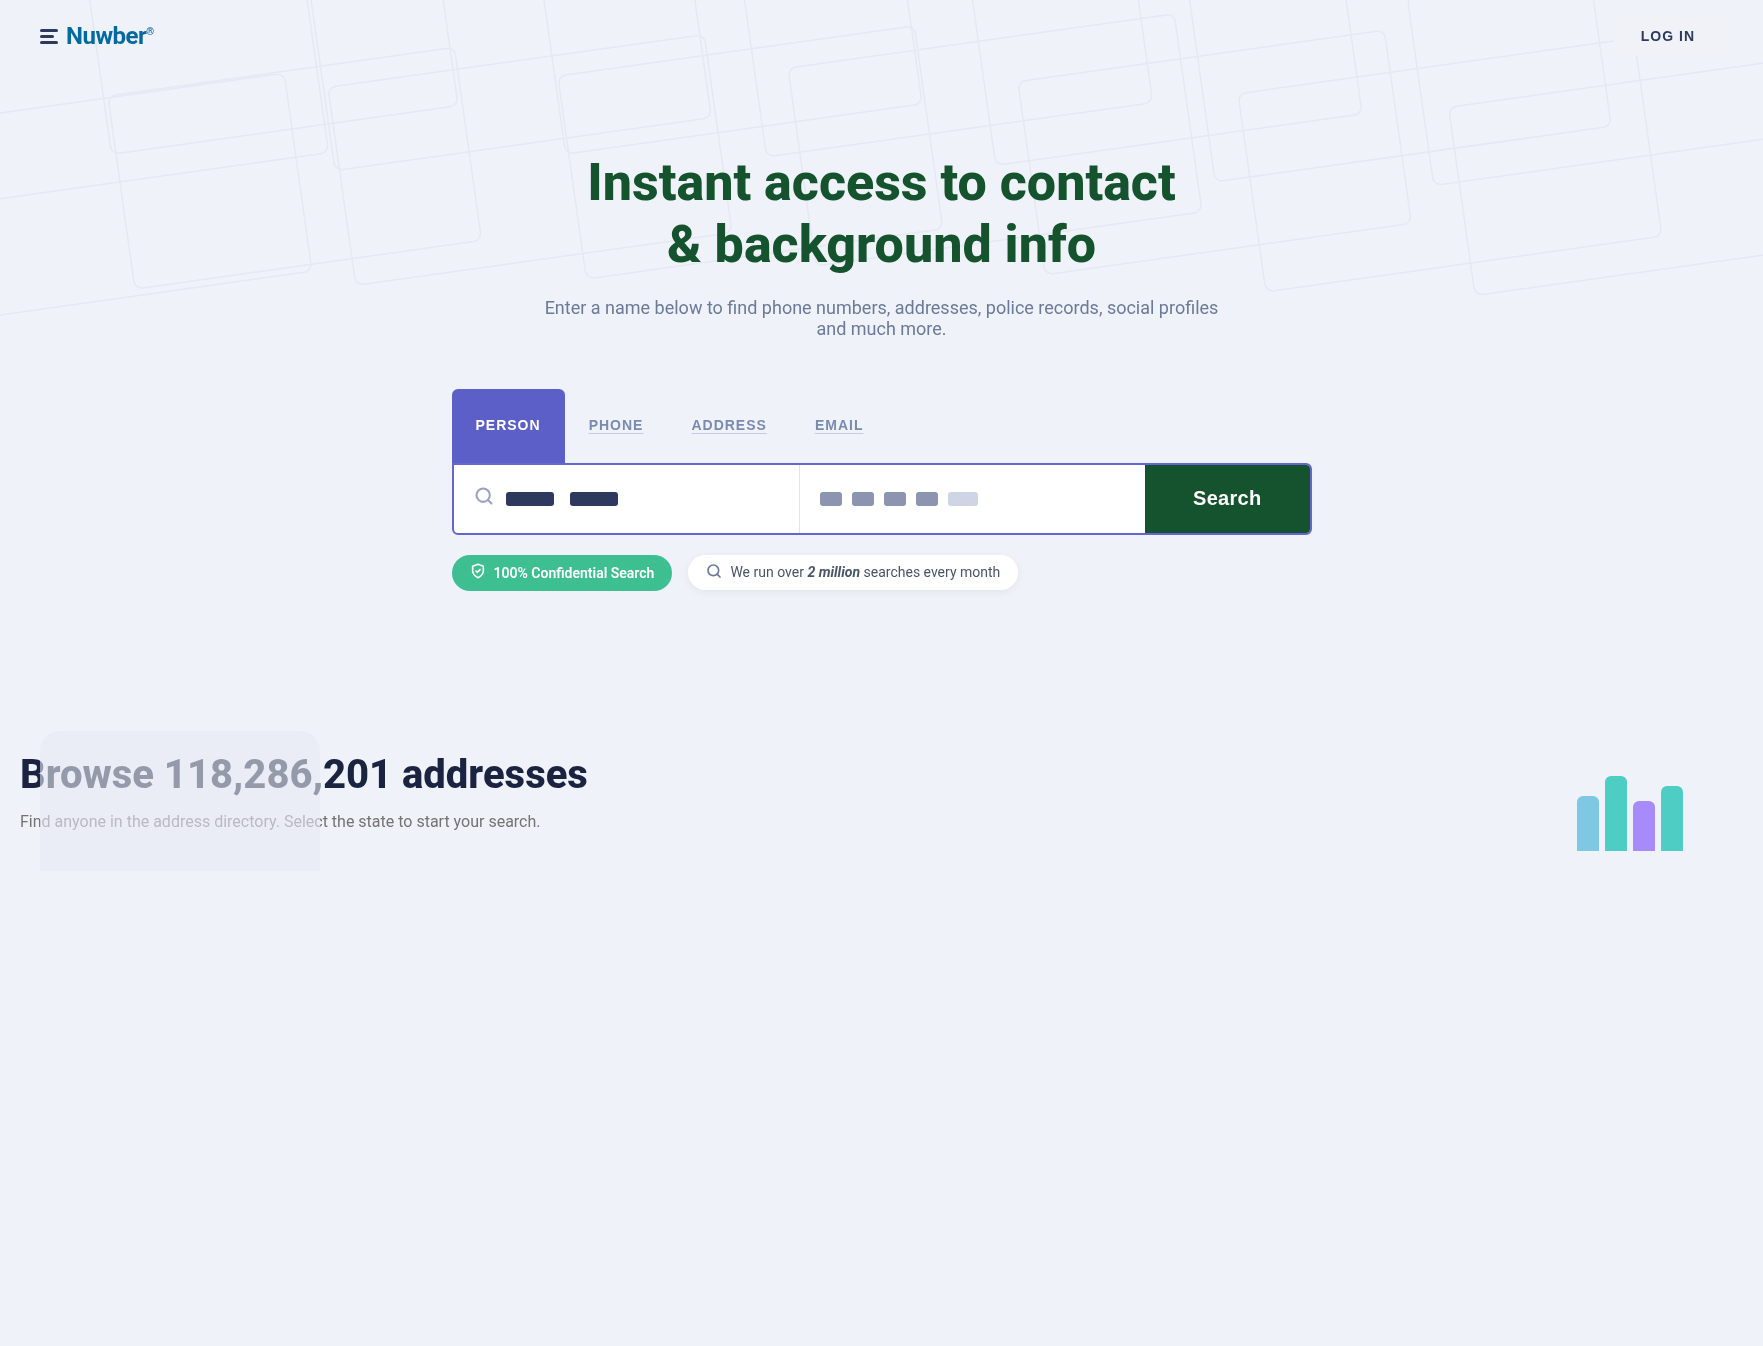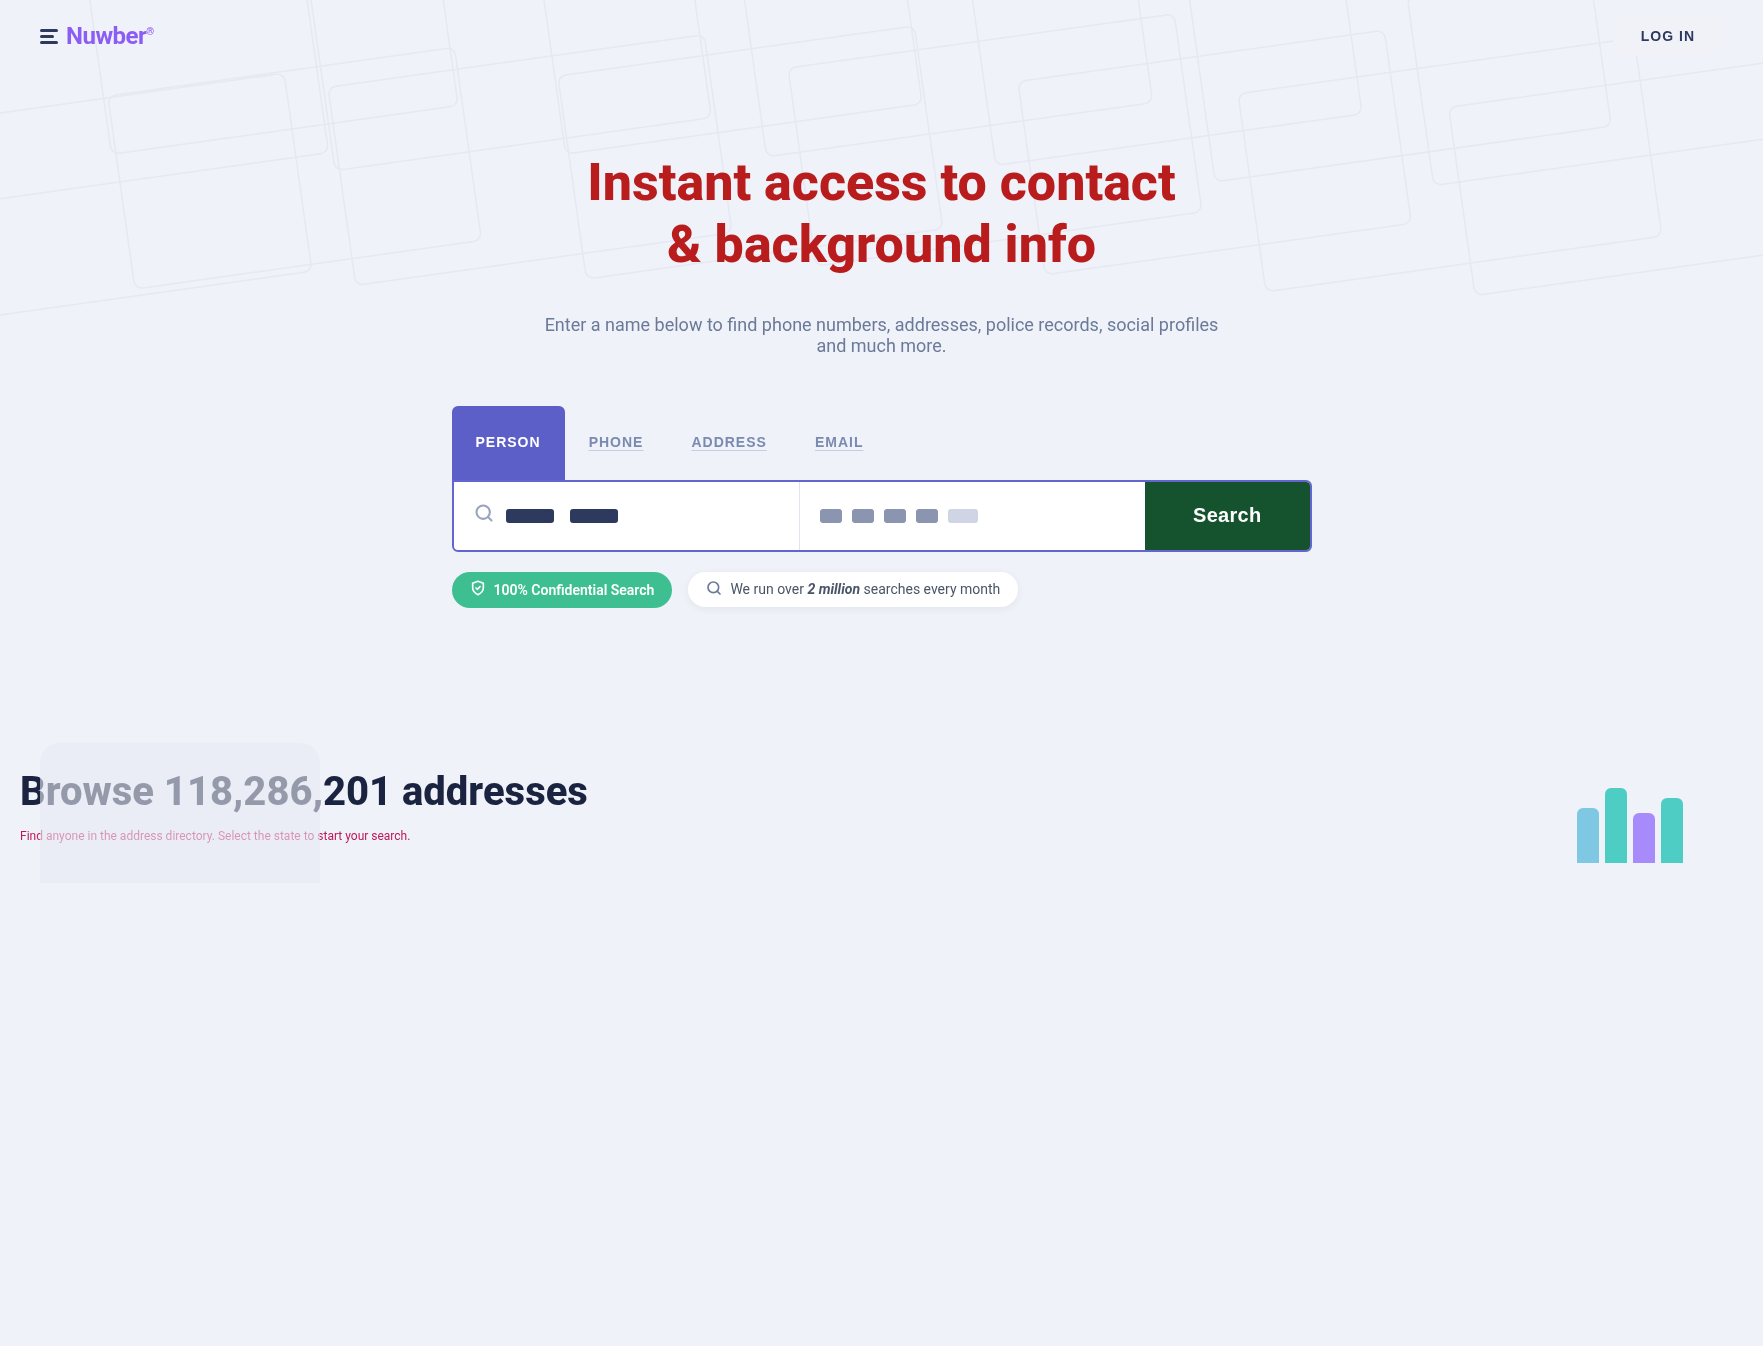--- a/index.html
+++ b/index.html
@@ -57,21 +57,21 @@
       border-radius: 2px;
     }
 
     .logo-icon span:nth-child(1) { width: 18px; }
     .logo-icon span:nth-child(2) { width: 14px; }
     .logo-icon span:nth-child(3) { width: 18px; }
 
     .logo-text {
       font-size: 24px;
       font-weight: 700;
-      color: #8b5cf6;
+      color: #0369a1;
       letter-spacing: -0.5px;
     }
 
     .logo-text sup {
       font-size: 10px;
       vertical-align: super;
     }
 
     .login-btn {
       background: #f0f2f8;
@@ -89,23 +89,23 @@
     .hero {
       position: relative;
       z-index: 10;
       text-align: center;
       padding: 80px 20px 40px;
     }
 
     .hero h1 {
       font-size: 52px;
       font-weight: 800;
-      color: #b91c1c;
+      color: #14532d;
       line-height: 1.2;
-      margin-bottom: 37px;
+      margin-bottom: 20px;
     }
 
     .hero p {
       font-size: 18px;
       color: #6b7a99;
       max-width: 680px;
       margin: 0 auto 50px;
     }
 
     
@@ -271,22 +271,22 @@
     }
 
     .browse-section h2 {
       font-size: 40px;
       font-weight: 800;
       color: #1a2340;
       margin-bottom: 14px;
     }
 
     .browse-section p {
-      font-size: 12px;
-      color: #be185d;
+      font-size: 16px;
+      color: #737373;
     }
 
     
     .chart-widget {
       position: absolute;
       right: 80px;
       bottom: 20px;
       display: flex;
       align-items: flex-end;
       gap: 6px;

